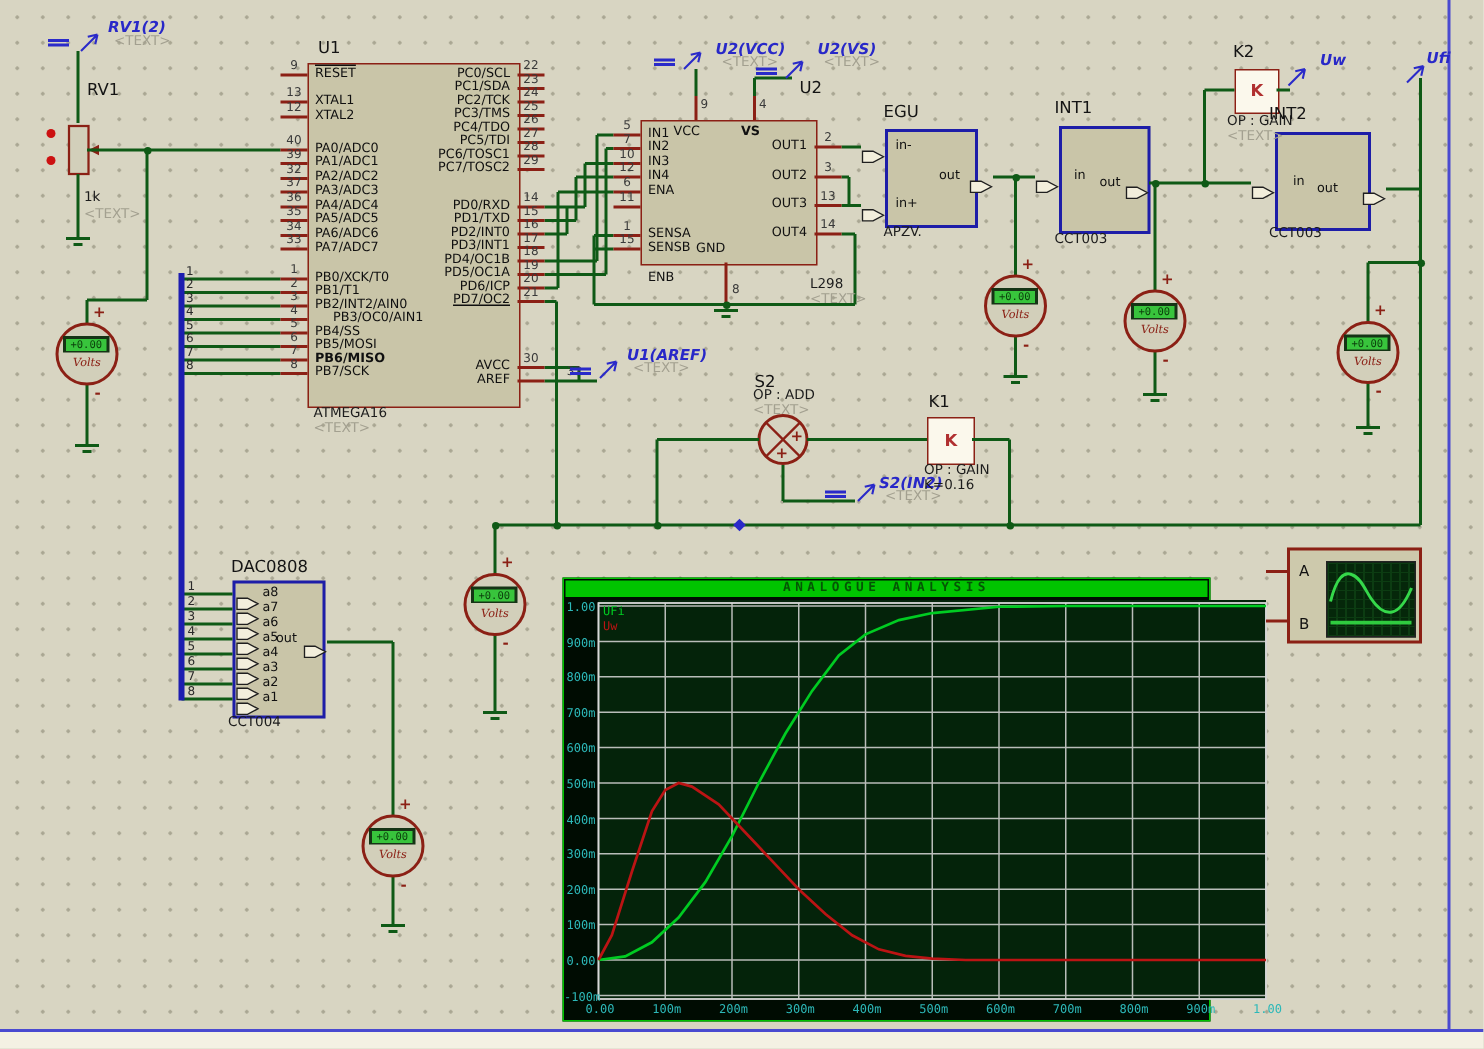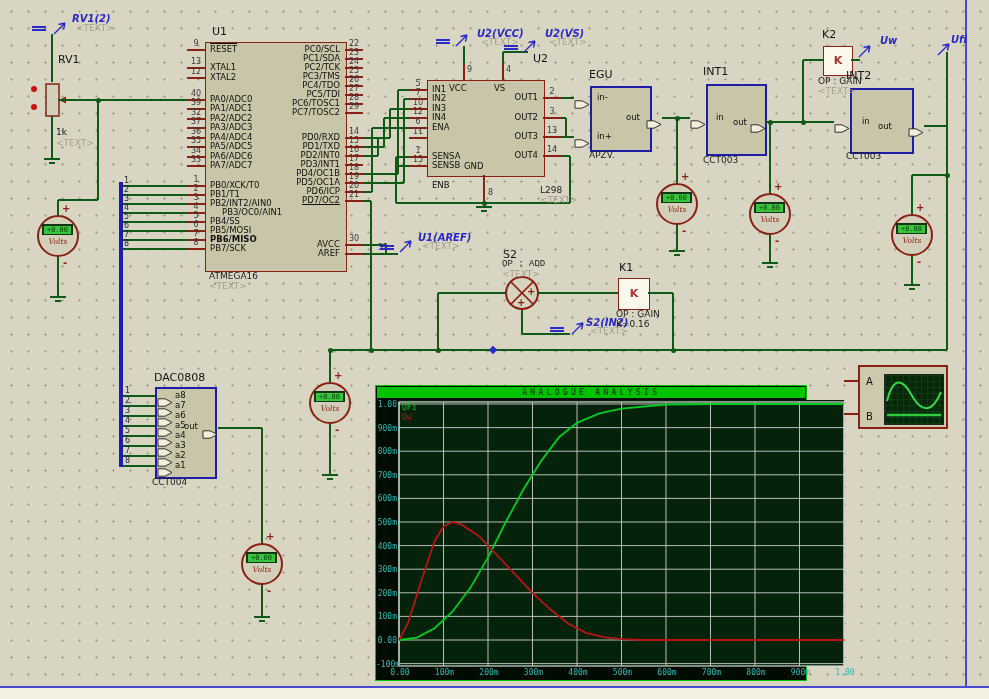--- a/index.html
+++ b/index.html
@@ -423,21 +423,21 @@
     <div class="lbl pnum" style="left: 543px; top: 127px; width: 18px; text-align: center;">13</div>
     <div class="lbl pname" style="left: 463px; top: 132px; width: 75px; text-align: right;">OUT3</div>
     <div class="rstub" style="left: 543px; top: 155px; width: 18px; height: 2px;"></div>
     <div class="lbl pnum" style="left: 543px; top: 146px; width: 18px; text-align: center;">14</div>
     <div class="lbl pname" style="left: 463px; top: 151px; width: 75px; text-align: right;">OUT4</div>
     <div class="rstub" style="left: 463px; top: 64px; width: 2px; height: 16px;"></div>
     <div class="lbl pnum" style="left: 467px; top: 66px;">9</div>
     <div class="rstub" style="left: 502px; top: 64px; width: 2px; height: 16px;"></div>
     <div class="lbl pnum" style="left: 506px; top: 66px;">4</div>
     <div class="lbl pname" style="left: 449px; top: 84px;">VCC</div>
-    <div class="lbl pname" style="left: 494px; top: 84px;">VS</div>
+    <div class="lbl pname" style="left: 494px; top: 84px; font-weight: bold;">VS</div>
     <div class="lbl pnum" style="left: 488px; top: 189px;">8</div>
     <div class="lbl pname" style="left: 464px; top: 162px;">GND</div>
     <div class="lbl busnum" style="left: 124px; top: 177px;">1</div>
     <div class="lbl busnum" style="left: 125px; top: 387px;">1</div>
     <div class="lbl busnum" style="left: 124px; top: 186px;">2</div>
     <div class="lbl busnum" style="left: 125px; top: 397px;">2</div>
     <div class="lbl busnum" style="left: 124px; top: 195px;">3</div>
     <div class="lbl busnum" style="left: 125px; top: 407px;">3</div>
     <div class="lbl busnum" style="left: 124px; top: 204px;">4</div>
     <div class="lbl busnum" style="left: 125px; top: 417px;">4</div>
@@ -618,18 +618,18 @@
     <div class="lbl val" style="left: 846px; top: 152px;">CCT003</div>
     <div class="lbl pname" style="left: 862px; top: 117px;">in</div>
     <div class="lbl pname" style="left: 878px; top: 122px;">out</div>
     <div class="lbl ref" style="left: 822px; top: 29px;">K2</div>
     <div class="lbl val" style="left: 818px; top: 77px;">OP : GAIN</div>
     <div class="lbl ghost" style="left: 818px; top: 87px;">&lt;TEXT&gt;</div>
     <div class="lbl ref" style="left: 619px; top: 262px;">K1</div>
     <div class="lbl val" style="left: 616px; top: 310px;">OP : GAIN</div>
     <div class="lbl val" style="left: 616px; top: 320px;">K=0.16</div>
     <div class="lbl ref" style="left: 503px; top: 249px;">S2</div>
-    <div class="lbl val" style="left: 502px; top: 260px; font-family: Liberation Mono, monospace;">OP : ADD</div>
+    <div class="lbl val" style="left: 502px; top: 260px;">OP : ADD</div>
     <div class="lbl ghost" style="left: 502px; top: 270px;">&lt;TEXT&gt;</div>
     <div class="lbl ref" style="left: 154px; top: 372px;">DAC0808</div>
     <div class="lbl val" style="left: 152px; top: 478px;">CCT004</div>
     <div class="lbl pname" style="left: 184px; top: 422px;">out</div>
   </div>
 
 </body></html>

